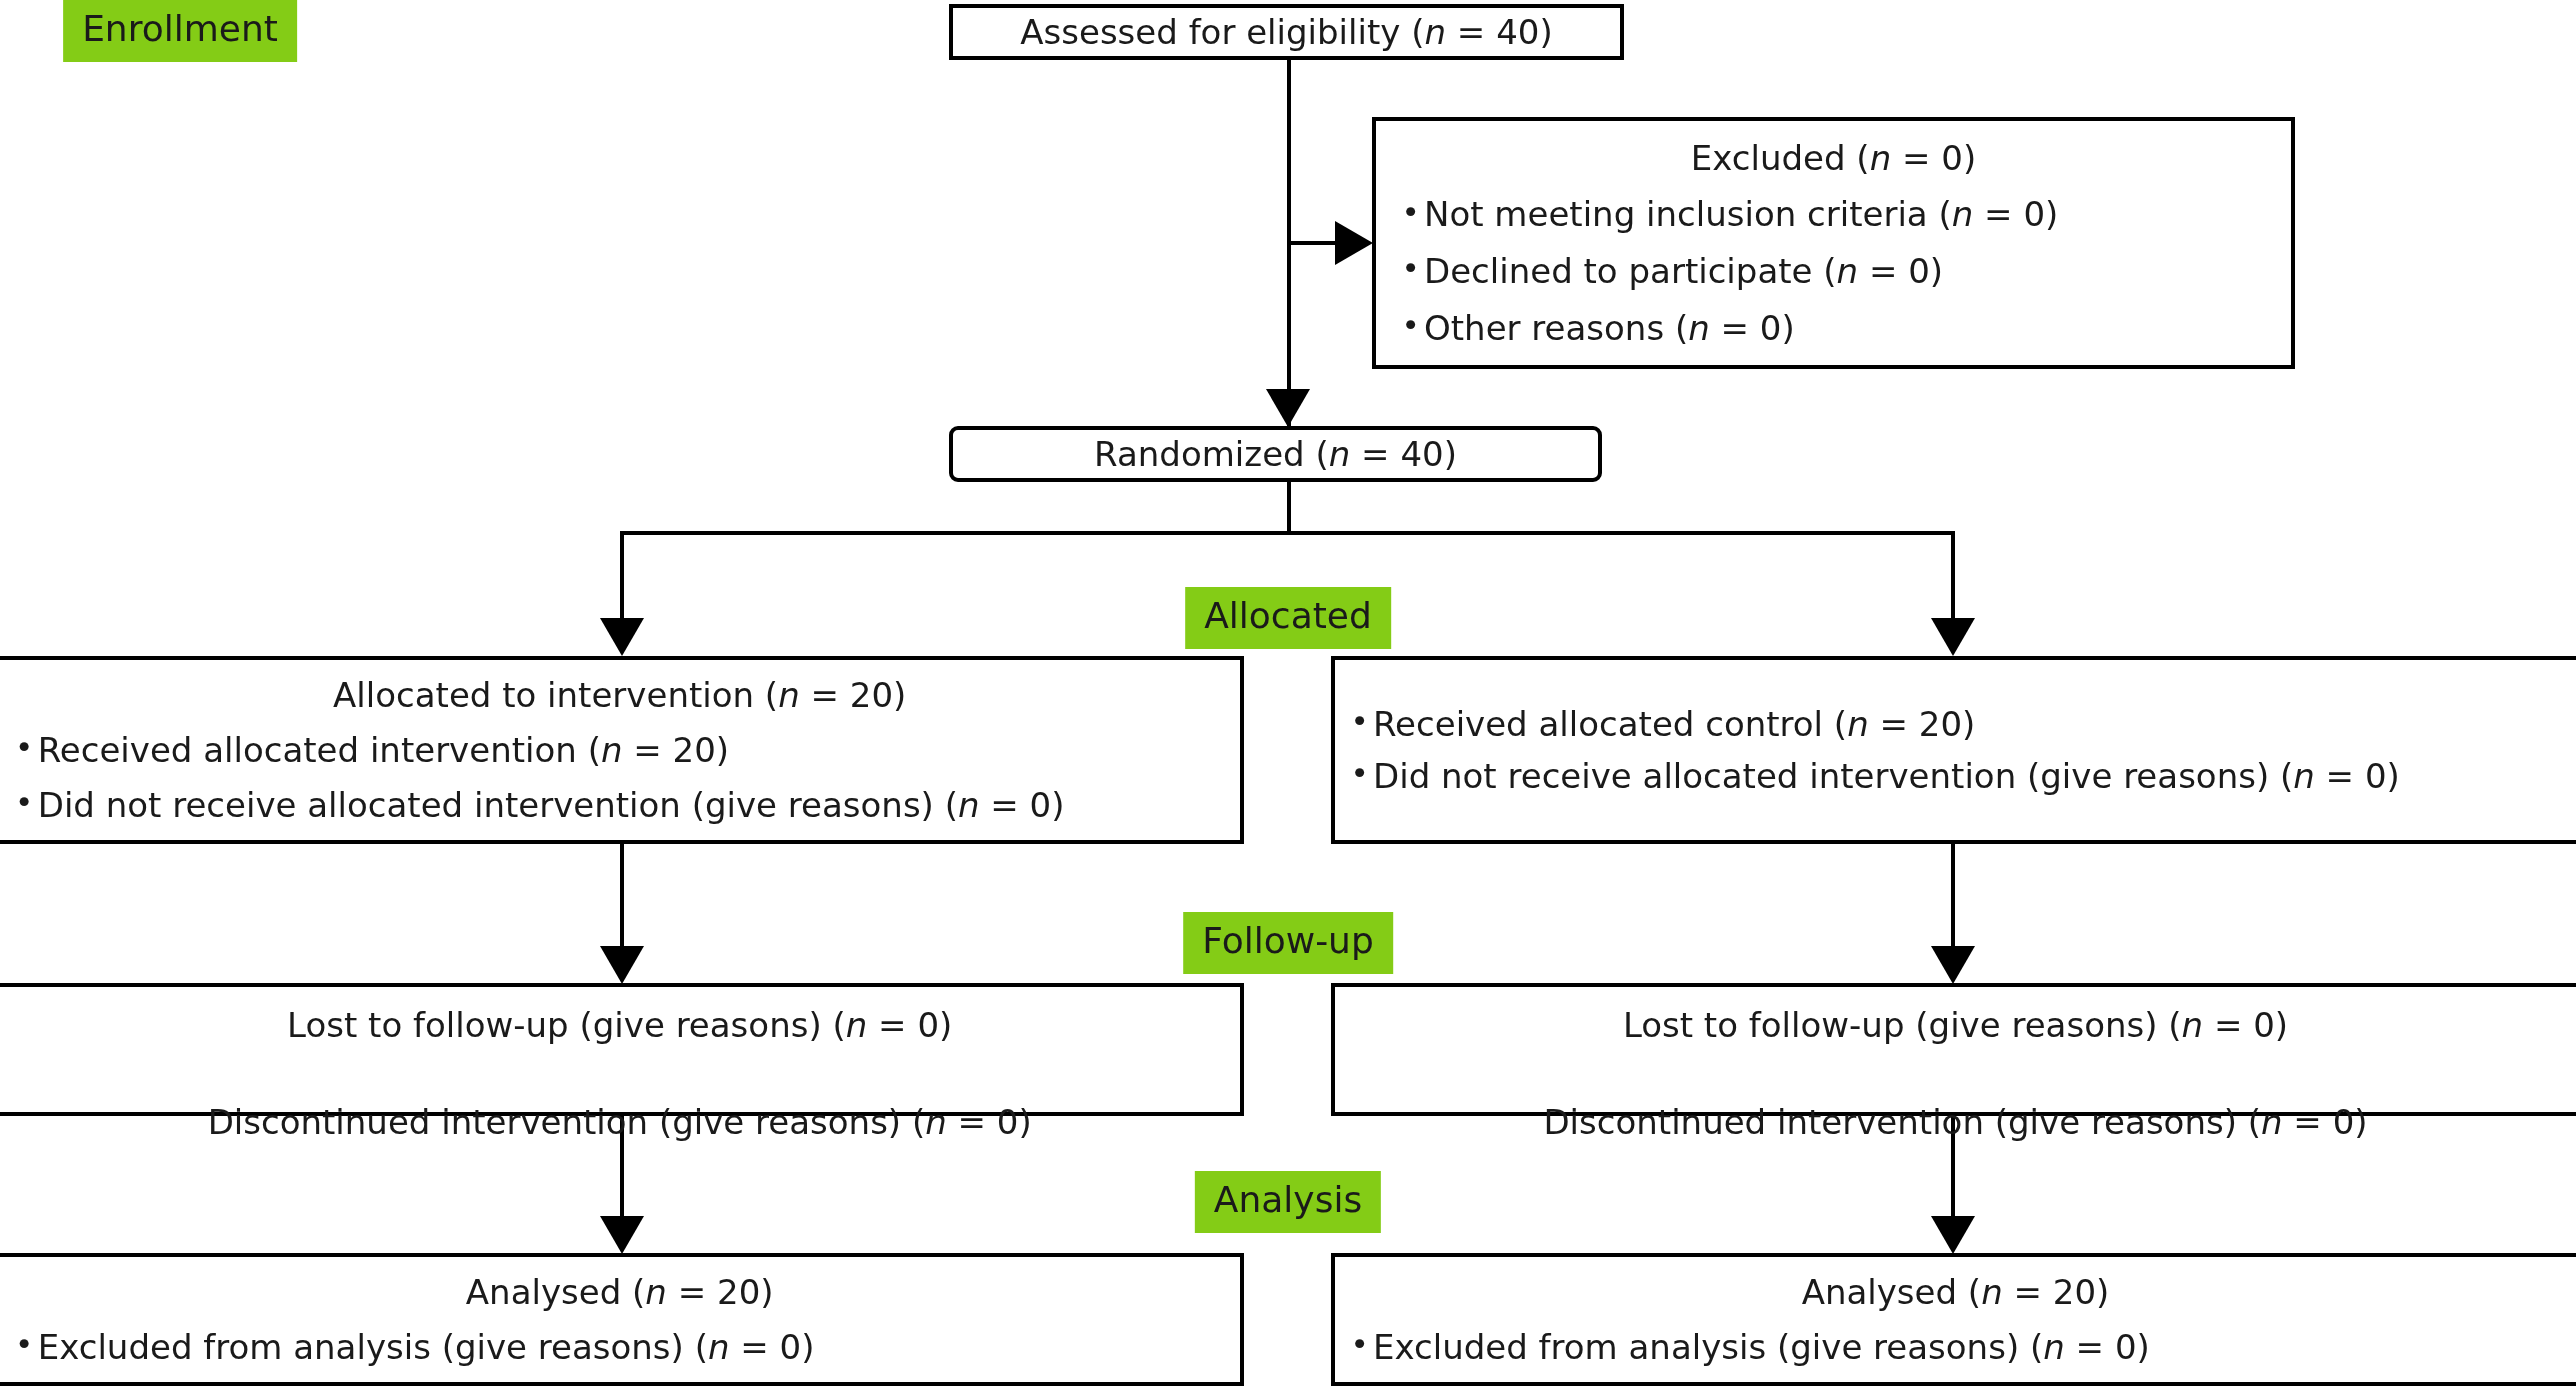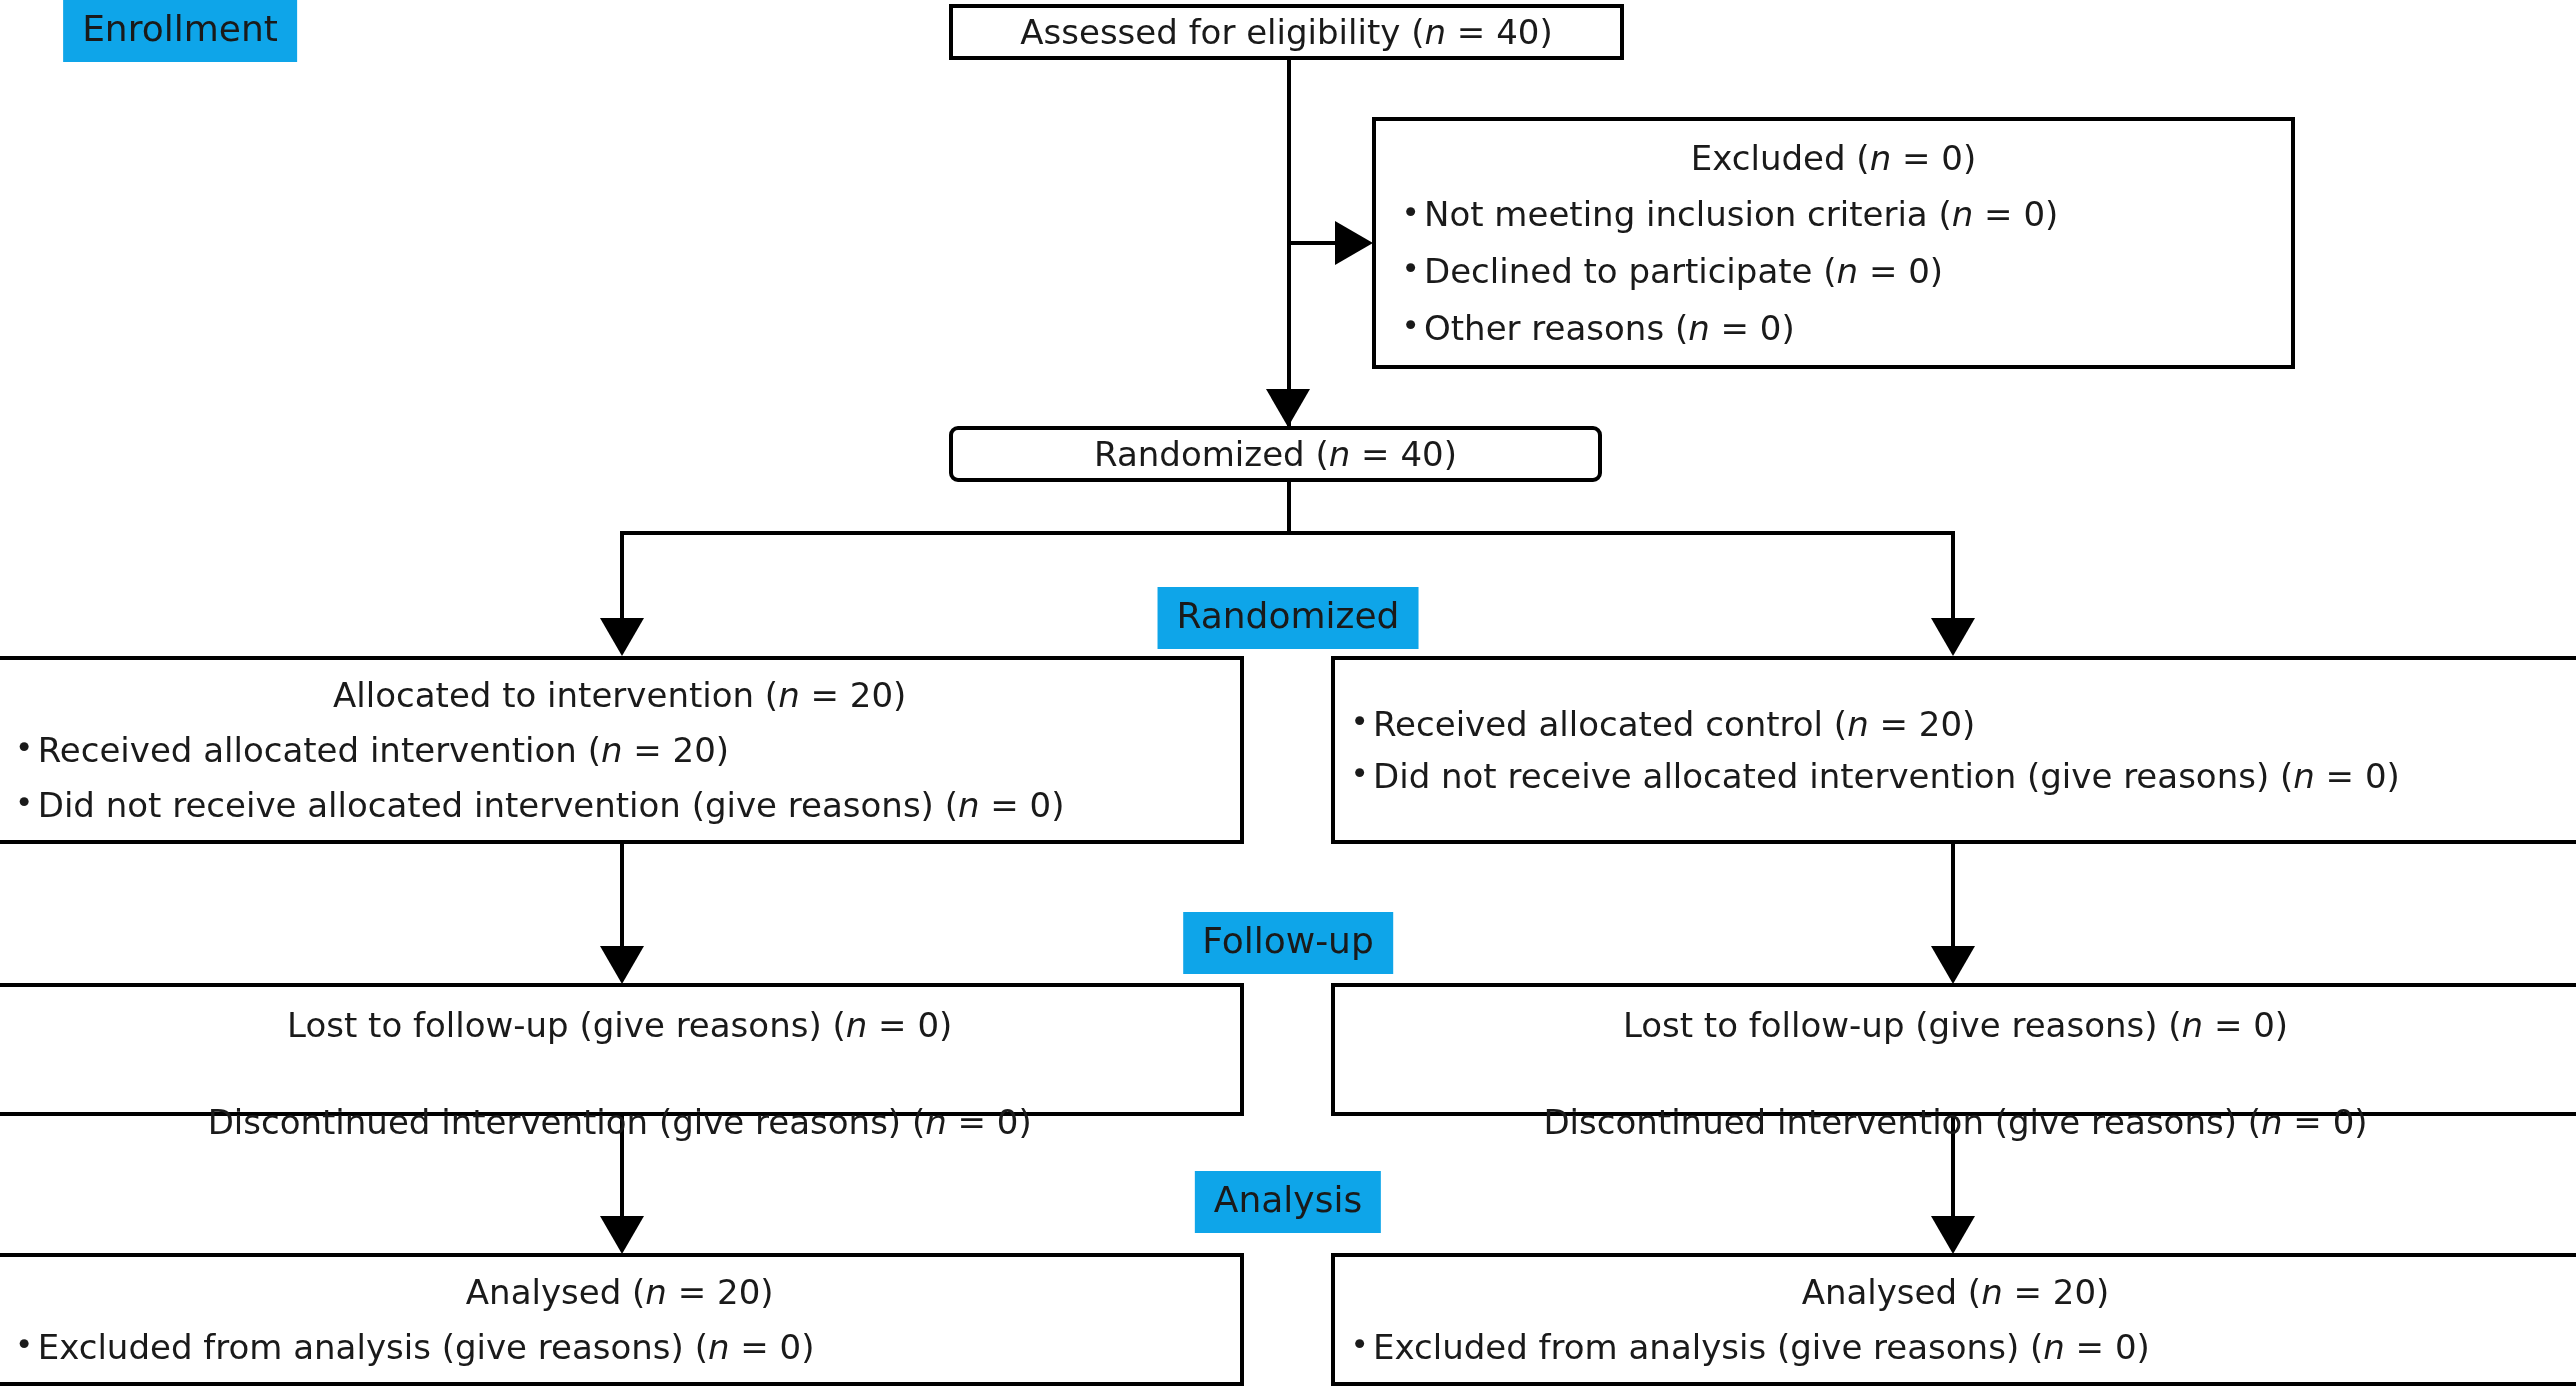--- a/index.html
+++ b/index.html
@@ -51,21 +51,21 @@
     content:"\2022";
     position:absolute;
     left:3.4px;
     top:-0.9px;
     font-size:31px;
   }
   .ital{font-style:italic;}
 
   .stage{
     position:absolute;
-    background:#0ea5e9;
+    background:#84cc16;
     font-size:36px;
     line-height:1;
     padding:11px 19px 14.5px 19px;
     white-space:nowrap;
     transform:translateX(-50%);
     text-align:center;
   }
 
   
   .vline{
@@ -97,21 +97,21 @@
 </head>
 <body>
 
 <div id="canvas">
 
   <div class="stage" style="left:180px; top:0px;">
     <span>Enrollment</span>
   </div>
 
   <div class="stage" style="left:1288px; top:587px;">
-    <span>Randomized</span>
+    <span>Allocated</span>
   </div>
 
   <div class="stage" style="left:1288px; top:912px;">
     <span>Follow-up</span>
   </div>
 
   <div class="stage" style="left:1288px; top:1171px;">
     <span>Analysis</span>
   </div>
 

